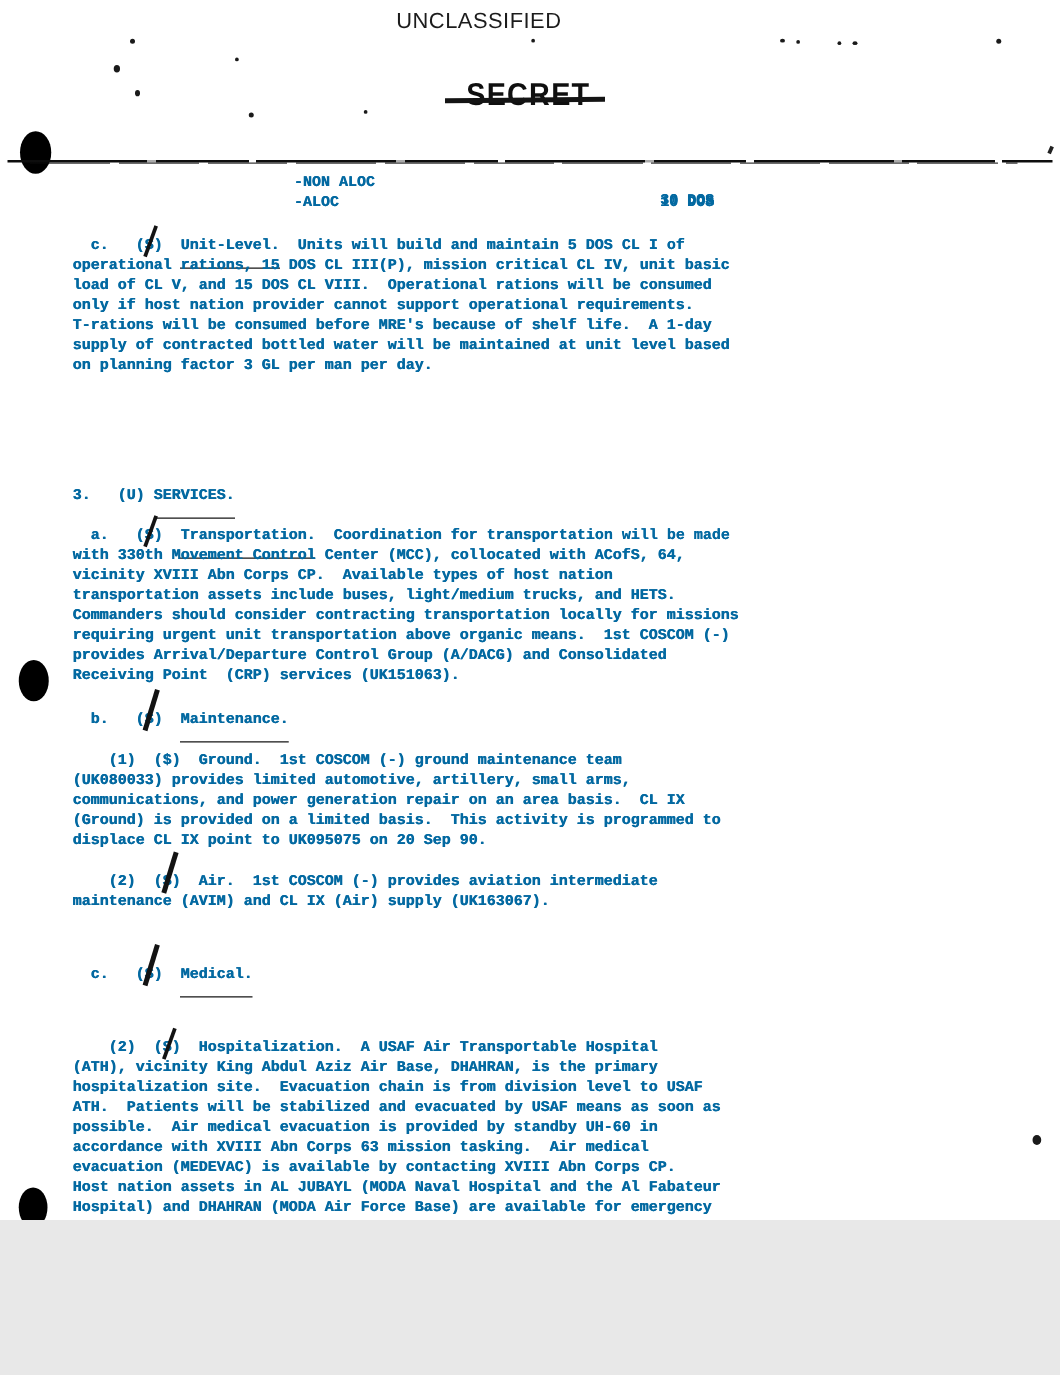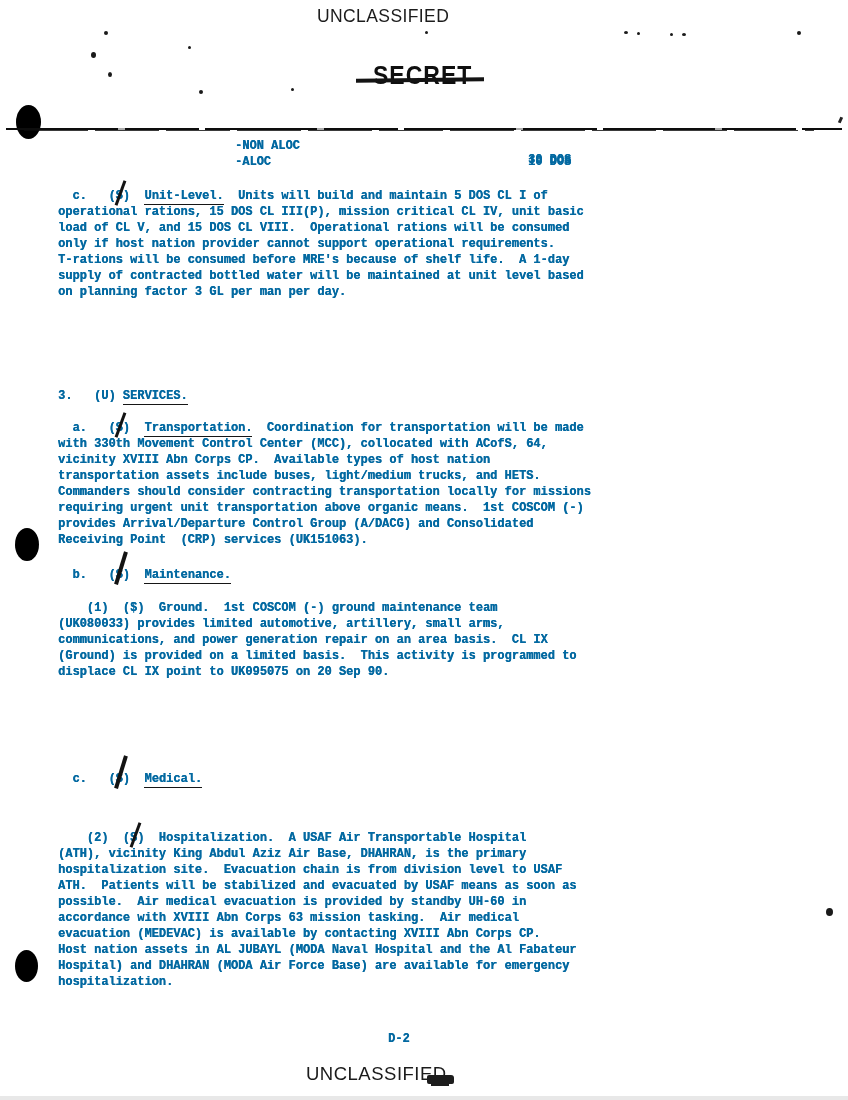--- a/index.html
+++ b/index.html
@@ -1,28 +1,28 @@
 <!DOCTYPE html>
 <html><head>
 <meta charset="utf-8">
 <style>
   html,body { margin:0; padding:0; background:#e8e8e8; }
   .page {
-    position:relative; width:848px; height:1096px; margin:0 auto;
+    position:relative; width:848px; height:976px; margin:0 auto;
     background:#ffffff; overflow:hidden;
     font-family:"Liberation Mono","DejaVu Sans Mono",monospace;
   }
   .sans { font-family:"Liberation Sans","DejaVu Sans",sans-serif; }
   .mono {
     font-family:"Liberation Mono","DejaVu Sans Mono",monospace;
     font-weight:700; font-size:12px; line-height:16px; color:#0369a1;
     text-shadow:0.3px 0 0 currentColor;
   }
   .para { position:absolute; left:58px; white-space:pre; }
-  .u { border-bottom:1.6px solid #161616; padding-bottom:1px; }
+  .u { border-bottom:1.6px solid #161616; padding-bottom:11px; }
   .slash { position:relative; display:inline-block; }
   .slash::after {
     content:""; position:absolute; left:11px; top:-8px; height:26px; width:3px;
     background:#131313; transform:rotate(20deg);
   }
   .slash-tall::after { top:-16px; height:34px; width:3.5px; transform:rotate(17deg); }
   .hdr { position:absolute; left:317px; top:6px; font-size:17.5px; letter-spacing:0.4px; color:#1c1c1c; }
   .secret {
     position:absolute; left:373px; top:62px; font-weight:700; font-size:23px;
     letter-spacing:1px; color:#0f0f0f; transform:scaleY(1.1);
@@ -112,20 +112,22 @@
 Receiving Point  (CRP) services (UK151063).</span></div>
 
   <div class="mono para" style="top:567px;"><span>  b.   </span><span class="slash slash-tall">(S)</span><span>  </span><span class="u">Maintenance.</span><span></span></div>
 
   <div class="mono para" style="top:600px;"><span>    (1)  </span><span>($)</span><span>  Ground.  1st COSCOM (-) ground maintenance team
 (UK080033) provides limited automotive, artillery, small arms,
 communications, and power generation repair on an area basis.  CL IX
 (Ground) is provided on a limited basis.  This activity is programmed to
 displace CL IX point to UK095075 on 20 Sep 90.</span></div>
 
+  <div class="mono para" style="top:697px;"><span>    (2)  </span><span class="slash slash-tall">(S)</span><span>  Air.  1st COSCOM (-) provides aviation intermediate
+maintenance (AVIM) and CL IX (Air) supply (UK163067).</span></div>
 
   <div class="mono para" style="top:747px;margin-top:24px;"><span>  c.   </span><span class="slash slash-tall">(S)</span><span>  </span><span class="u">Medical.</span><span></span></div>
 
 
   <div class="mono para" style="top:830px;"><span>    (2)  </span><span class="slash">(S)</span><span>  Hospitalization.  A USAF Air Transportable Hospital
 (ATH), vicinity King Abdul Aziz Air Base, DHAHRAN, is the primary
 hospitalization site.  Evacuation chain is from division level to USAF
 ATH.  Patients will be stabilized and evacuated by USAF means as soon as
 possible.  Air medical evacuation is provided by standby UH-60 in
 accordance with XVIII Abn Corps 63 mission tasking.  Air medical

